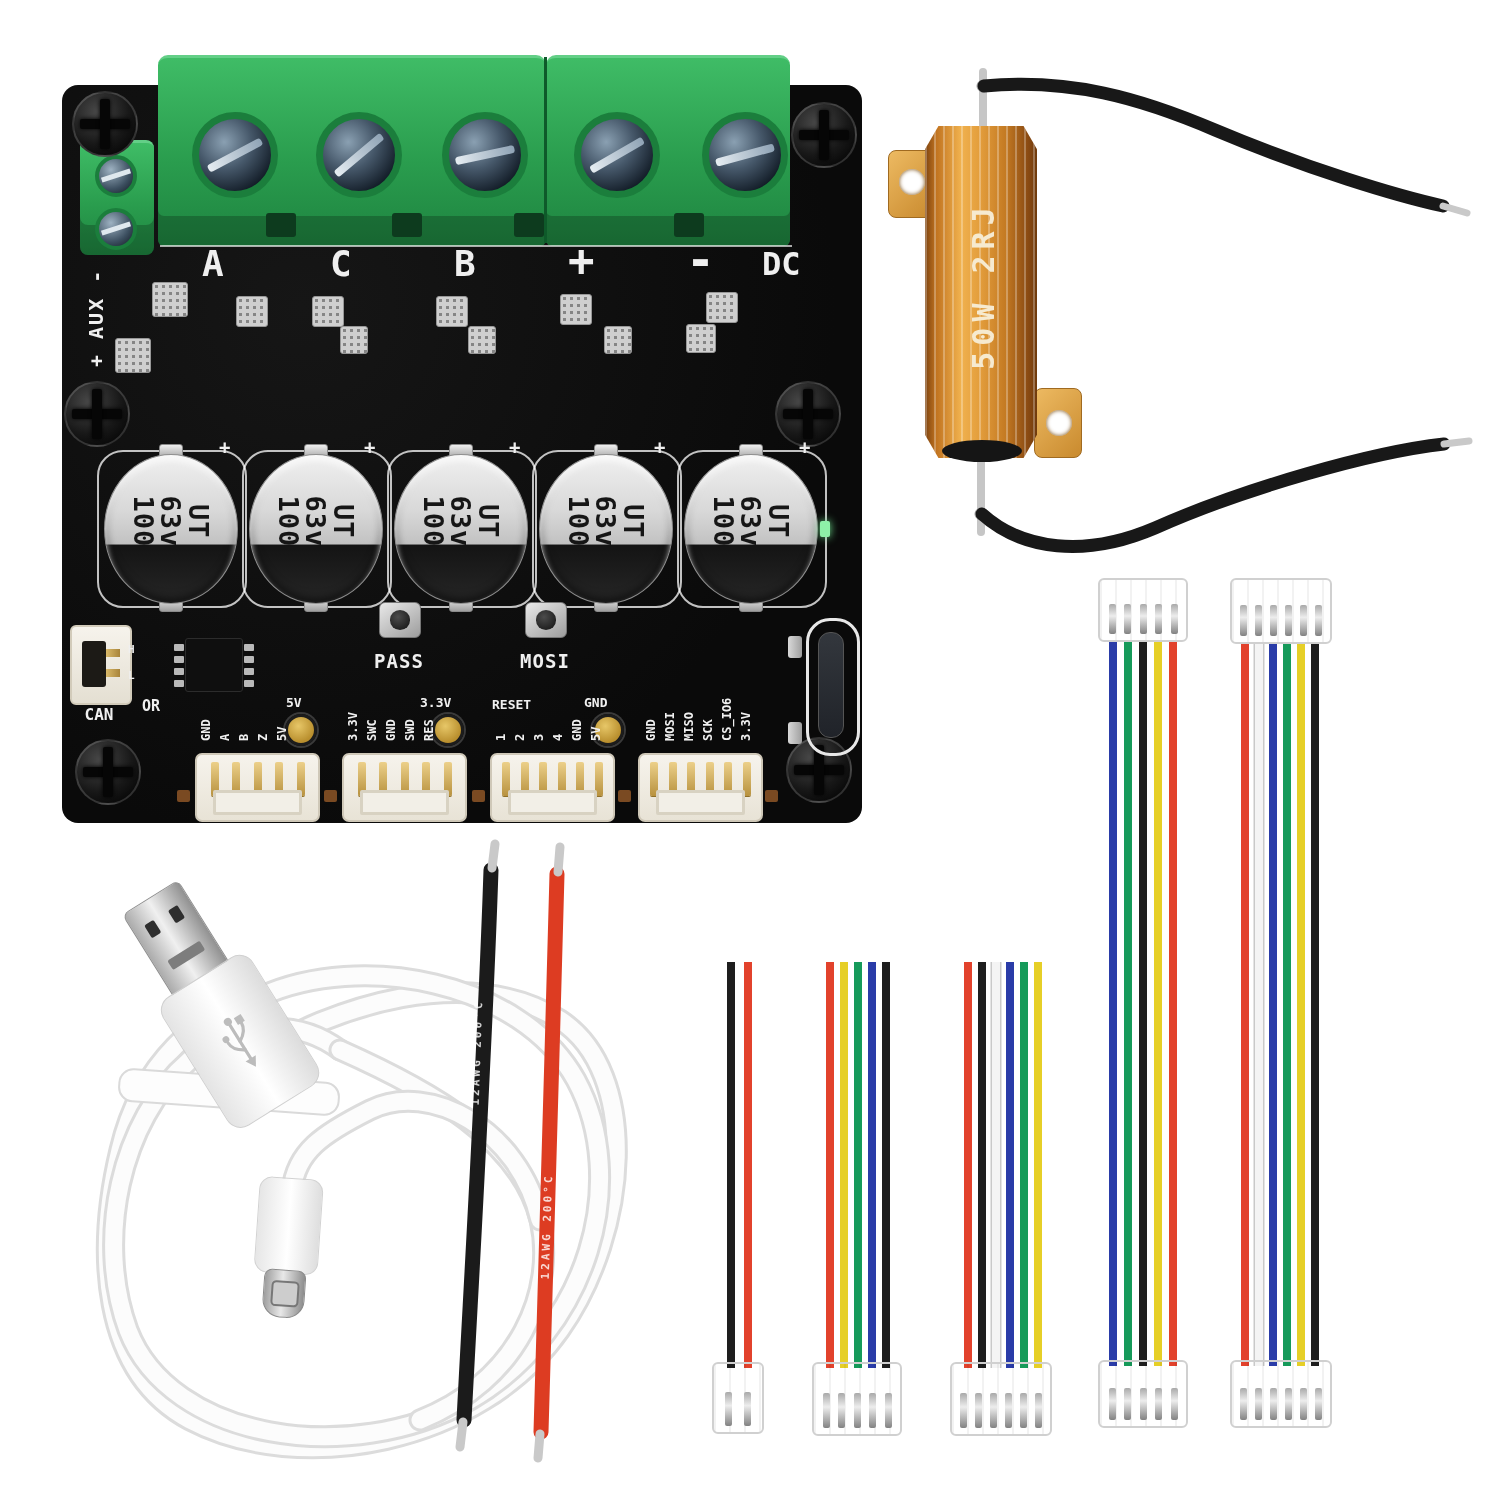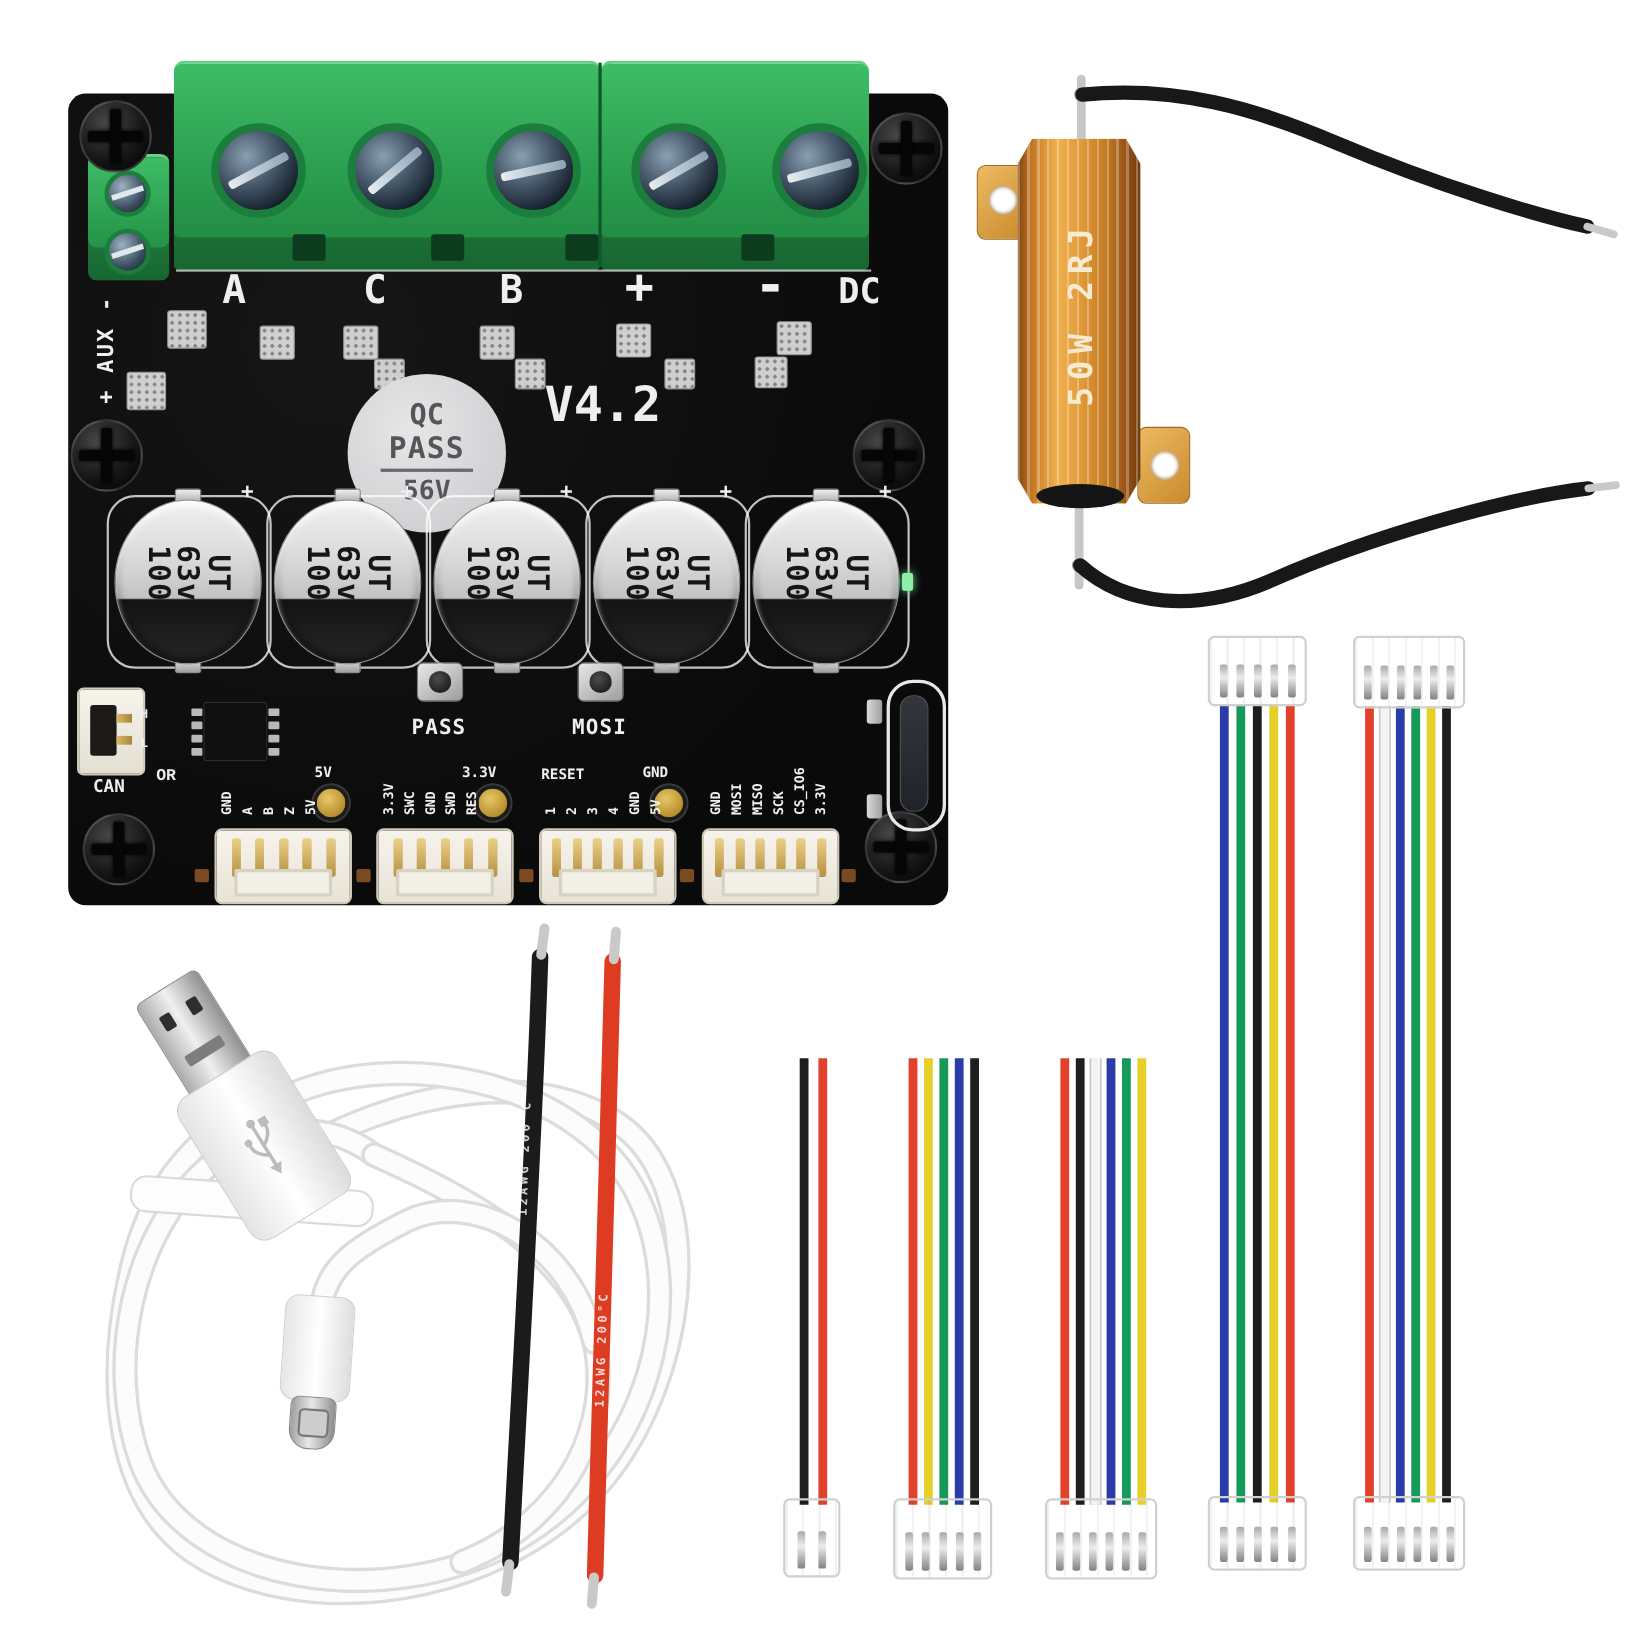--- a/index.html
+++ b/index.html
@@ -227,27 +227,20 @@
     <div class="tpad" style="left:250px;top:211px;width:30px;height:29px;"></div>
     <div class="tpad" style="left:278px;top:241px;width:26px;height:26px;"></div>
     <div class="tpad" style="left:374px;top:211px;width:30px;height:29px;"></div>
     <div class="tpad" style="left:406px;top:241px;width:26px;height:26px;"></div>
     <div class="tpad" style="left:498px;top:209px;width:30px;height:29px;"></div>
     <div class="tpad" style="left:542px;top:241px;width:26px;height:26px;"></div>
     <div class="tpad" style="left:624px;top:239px;width:28px;height:27px;"></div>
     <div class="tpad" style="left:53px;top:253px;width:34px;height:33px;"></div>
     <div class="tpad" style="left:644px;top:207px;width:30px;height:29px;"></div>
 
-    <div class="sticker" style="left:254px;top:255px;">
-      <div class="l1">QC</div>
-      <div class="l2">PASS</div>
-      <hr>
-      <div class="l3">56V</div>
-    </div>
-    <div class="abs silk" style="left:396px;top:258px;width:180px;text-align:center;font-size:44px;">V4.2</div>
 
     <div class="cap-box" style="left:35px;">
       <div class="cap-outline"></div>
       <div class="cap-tab" style="top:-4px;"></div>
       <div class="cap-tab" style="top:148px;"></div>
       <div class="cap">
           <div class="cap-text">
             <span>100</span>
             <span>63v</span>
             <span>UT</span>
@@ -329,21 +322,21 @@
     <div class="chip" style="left:123px;top:553px;">
       <i style="left:-12px;top:5px;"></i>
         <i style="left:-12px;top:17px;"></i>
         <i style="left:-12px;top:29px;"></i>
         <i style="left:-12px;top:41px;"></i>
       <i style="left:58px;top:5px;"></i>
         <i style="left:58px;top:17px;"></i>
         <i style="left:58px;top:29px;"></i>
         <i style="left:58px;top:41px;"></i>
     </div>
-    <span class="abs silk" style="left:80px;top:612px;font-size:15px;font-family:Liberation Mono, monospace;">OR</span>
+    <span class="abs silk" style="left:80px;top:612px;font-size:15px;">OR</span>
 
     <div class="goldpad" style="left:223px;top:629px;"></div>
     <span class="padlabel" style="left:224px;top:610px;">5V</span>
     <div class="goldpad" style="left:370px;top:629px;"></div>
     <span class="padlabel" style="left:358px;top:610px;">3.3V</span>
     <div class="goldpad" style="left:530px;top:629px;"></div>
     <span class="padlabel" style="left:522px;top:610px;">GND</span>
     <span class="padlabel" style="left:430px;top:612px;">RESET</span>
 
     <span class="vl" style="left:137px;">GND</span>

